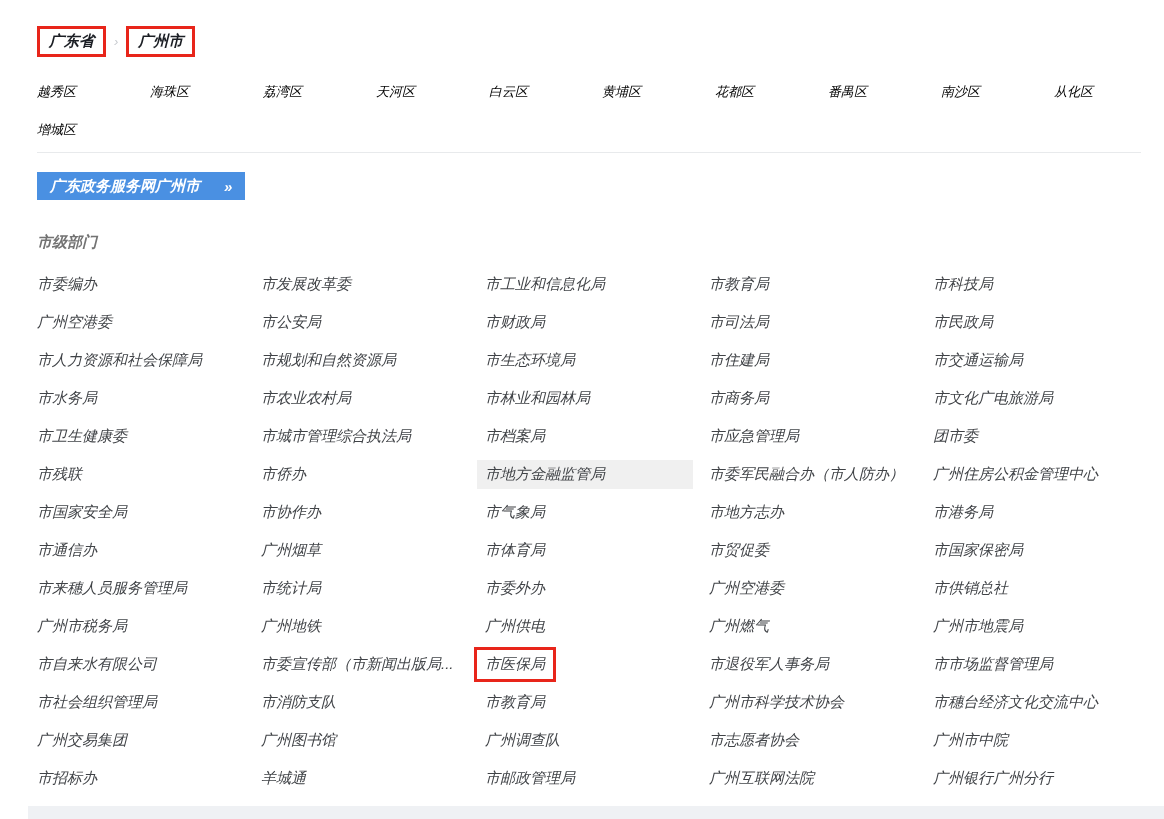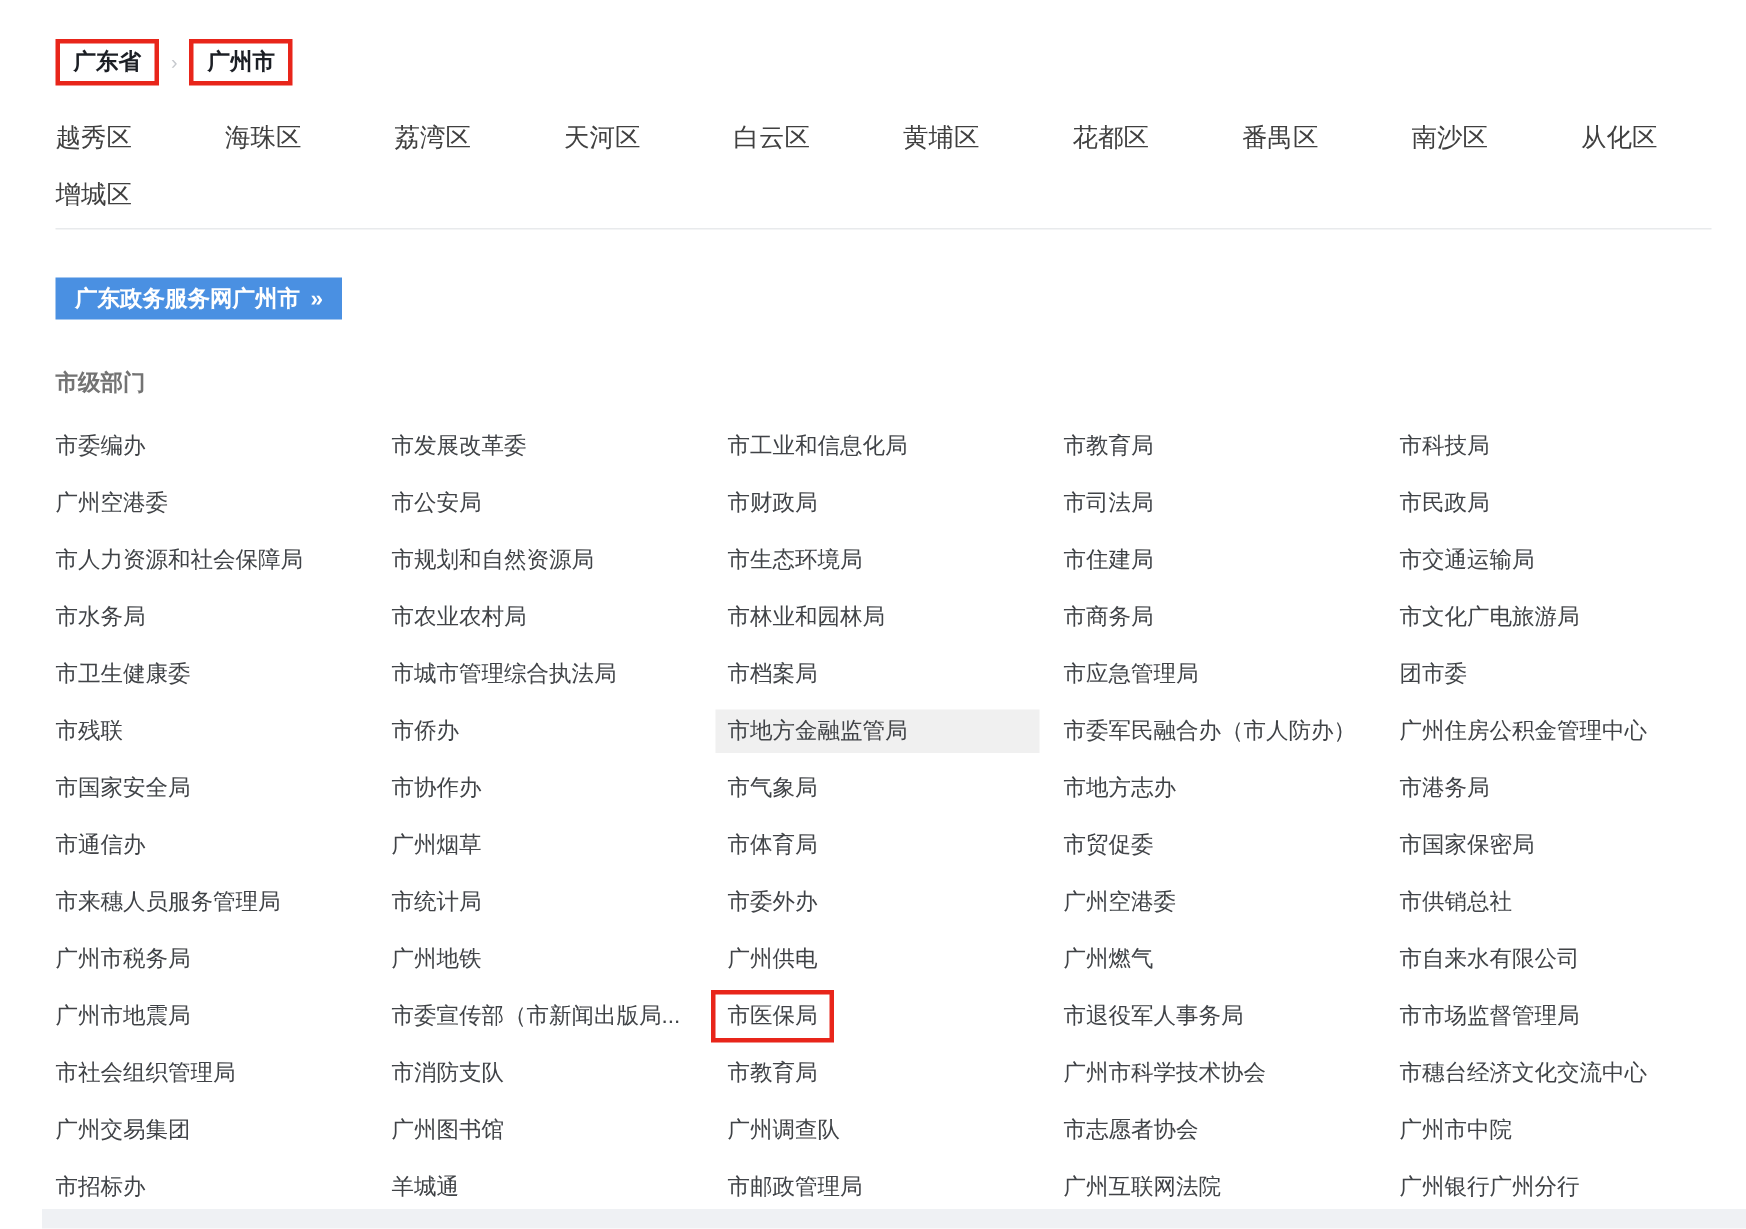--- a/index.html
+++ b/index.html
@@ -3,47 +3,47 @@
 <meta charset="utf-8">
 <style>
   html, body { margin: 0; padding: 0; }
   body {
     width: 1164px; height: 819px;
     background: #ffffff;
     font-family: "Liberation Sans", "DejaVu Sans", sans-serif;
     position: relative;
     overflow: hidden;
   }
-  .page { padding: 26px 24px 0 37px; }
+  .page { padding: 26px 24px 0 37px; font-style: italic; }
 
   
   .breadcrumb { display: flex; align-items: center; gap: 8px; }
   .crumb {
     display: inline-block;
     border: 3px solid #e8251a;
     padding: 3px 9px;
     font-size: 15px; font-weight: bold; color: #1b1e24;
     text-decoration: none; cursor: pointer;
     background: #fff;
   }
   .crumb-sep { color: #c6c9ce; font-size: 13px; }
 
   
   .districts { display: flex; flex-wrap: wrap; width: 1130px; margin-top: 16px; }
   .district {
     width: 113px; height: 38px; line-height: 38px;
-    font-size: 17px; color: #404040; text-decoration: none; cursor: pointer;
+    font-size: 13px; color: #000000; text-decoration: none; cursor: pointer;
   }
 
   .divider { height: 1px; background: #e8eaec; margin-top: 3px; width: 1104px; }
 
   
   .portal-btn {
-    margin-top: 32px;
-    display: inline-flex; align-items: center; gap: 7px;
+    margin-top: 19px;
+    display: inline-flex; align-items: center; gap: 24px;
     height: 28px; padding: 0 13px;
     background: #4a90e2; color: #ffffff;
     font-size: 15px; font-weight: bold;
     text-decoration: none; cursor: pointer;
   }
   .portal-btn .arrow { font-size: 15px; font-weight: bold; }
 
   
   .section-title { margin: 33px 0 0 0; font-size: 15px; font-weight: bold; color: #737373; }
 
@@ -247,24 +247,24 @@
       <div class="dept-cell">
         <a class="dept">广州地铁</a>
       </div>
       <div class="dept-cell">
         <a class="dept">广州供电</a>
       </div>
       <div class="dept-cell">
         <a class="dept">广州燃气</a>
       </div>
       <div class="dept-cell">
+        <a class="dept">广州市地震局</a>
+      </div>
+      <div class="dept-cell">
         <a class="dept">市自来水有限公司</a>
-      </div>
-      <div class="dept-cell">
-        <a class="dept">广州市地震局</a>
       </div>
       <div class="dept-cell">
         <a class="dept">市委宣传部（市新闻出版局...</a>
       </div>
       <div class="dept-cell red-box">
         <a class="dept">市医保局</a>
       </div>
       <div class="dept-cell">
         <a class="dept">市退役军人事务局</a>
       </div>

